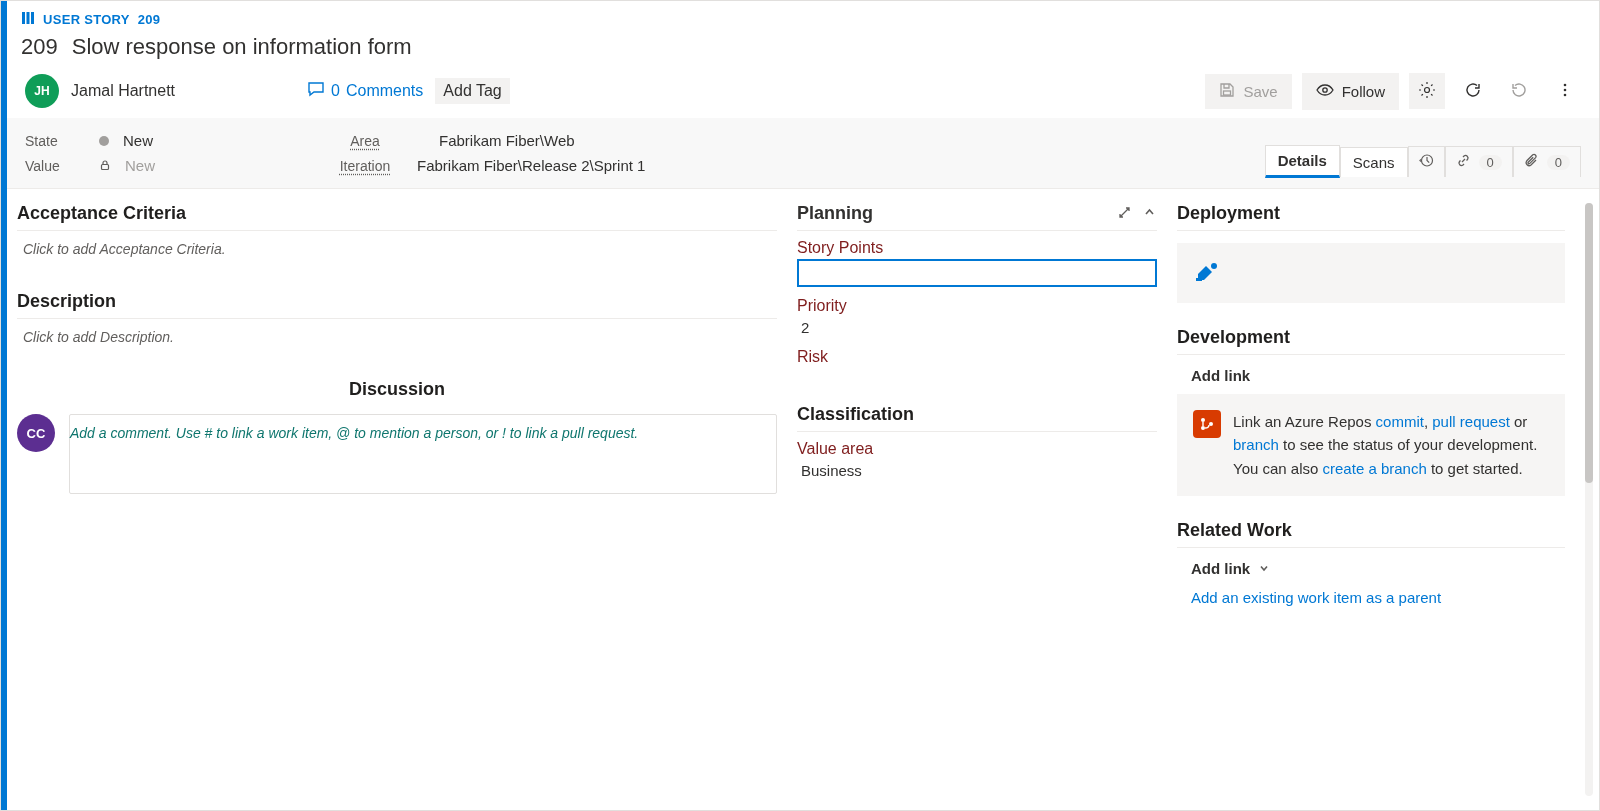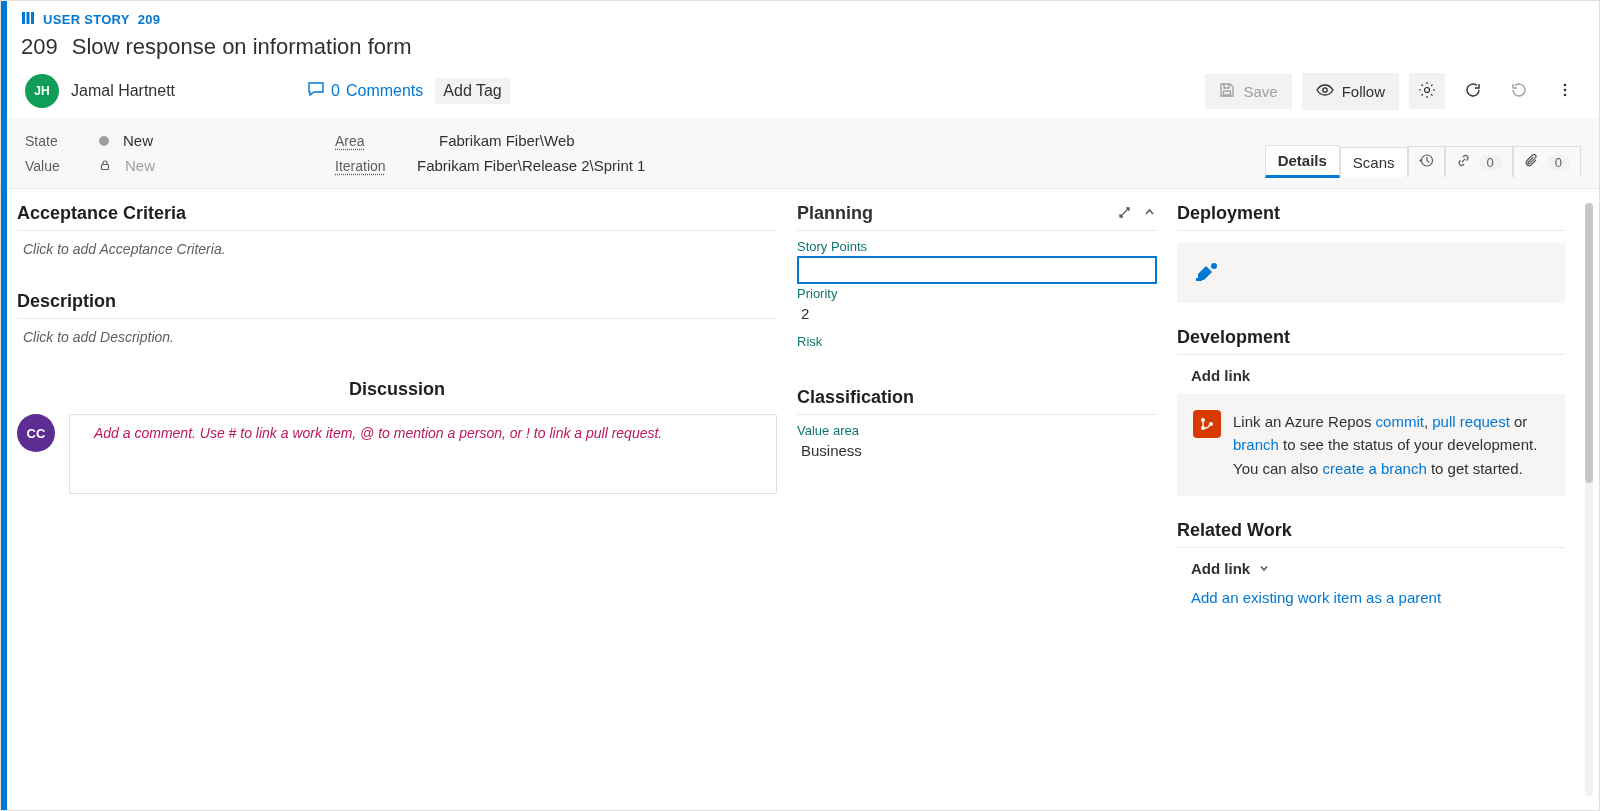--- a/index.html
+++ b/index.html
@@ -24,45 +24,45 @@
   .toolbar { position: absolute; right: 16px; display: flex; align-items: center; gap: 10px; }
   .btn { background: #f3f2f1; border: none; padding: 8px 14px; font-size: 15px; display: flex; align-items: center; gap: 8px; cursor: pointer; color: #323130; }
   .btn.disabled { color: #a19f9d; cursor: default; }
   .icon-btn { width: 36px; height: 36px; display: flex; align-items: center; justify-content: center; cursor: pointer; color: #605e5c; }
   .icon-btn.bg { background: #f3f2f1; }
 
   .fields-strip { background: #f8f8f8; border-bottom: 1px solid #edebe9; padding: 10px 18px 10px 18px; }
   .fields-inner { display: grid; grid-template-columns: 310px 1fr 320px; }
   .field-pair { display: flex; align-items: center; gap: 14px; padding: 4px 0; }
   .field-label { color: #605e5c; font-size: 14px; min-width: 60px; }
-  .field-label.u { text-decoration: underline dotted; text-underline-offset: 3px; }
+  .field-label.u { text-decoration: underline dotted; text-underline-offset: 3px; text-align: center; }
   .field-value { font-size: 15px; color: #323130; }
   .state-dot { width: 10px; height: 10px; border-radius: 50%; background: #a19f9d; display: inline-block; }
   .reason-val { color: #a19f9d; }
   .lock-icon { color: #605e5c; }
 
   .tabs { display: flex; align-items: center; gap: 0; justify-content: flex-end; }
   .tab { padding: 6px 12px; font-size: 15px; cursor: pointer; border: 1px solid #e1dfdd; border-bottom: none; background: #fff; color: #323130; position: relative; }
   .tab.active { border-bottom: 3px solid #0078d4; font-weight: 600; }
   .badge-box { border: 1px solid #e1dfdd; border-bottom: none; padding: 6px 10px; display: flex; align-items: center; gap: 8px; font-size: 14px; color: #605e5c; }
   .badge { background: #f3f2f1; border-radius: 9px; padding: 0 8px; font-size: 13px; }
 
   .body { flex: 1; display: grid; grid-template-columns: 760px 360px 1fr 8px; gap: 20px; padding: 14px 6px 14px 10px; overflow: hidden; }
   .col { display: flex; flex-direction: column; gap: 24px; }
   .section-title { font-size: 18px; font-weight: 600; color: #201f1e; border-bottom: 1px solid #edebe9; padding-bottom: 6px; }
   .section-title.noborder { border-bottom: none; text-align: center; }
   .placeholder { color: #605e5c; font-style: italic; padding: 10px 6px; }
   .planning-head { display: flex; justify-content: space-between; align-items: center; border-bottom: 1px solid #edebe9; padding-bottom: 6px; }
   .mini-icons { display: flex; gap: 10px; color: #605e5c; }
-  .lbl { font-size: 13px; color: #0f766e; padding: 2px 0; }
+  .lbl { font-size: 16px; color: #7f1d1d; padding: 2px 0; }
   .val { font-size: 15px; padding: 2px 4px 10px 4px; }
   .sp-input { width: 100%; border: 2px solid #0078d4; height: 28px; padding: 2px 6px; font-size: 14px; outline: none; }
 
   .avatar2 { width: 38px; height: 38px; border-radius: 50%; background: #5c2e91; color: #fff; display: flex; align-items: center; justify-content: center; font-size: 13px; font-weight: 600; flex-shrink: 0; }
-  .comment-box { flex: 1; border: 1px solid #e1dfdd; border-radius: 2px; min-height: 80px; padding: 10px 24px; color: #be185d; font-style: italic; }
+  .comment-box { flex: 1; border: 1px solid #e1dfdd; border-radius: 2px; min-height: 80px; padding: 10px 0; color: #0f766e; font-style: italic; }
 
   .info-card { background: #f6f5f4; padding: 16px 16px; display: flex; gap: 12px; font-size: 15px; line-height: 1.55; }
   .info-icon { width: 28px; height: 28px; flex-shrink: 0; display:flex; align-items:center; justify-content:center; }
   .link { color: #0078d4; cursor: pointer; }
   .sub-head { font-size: 15px; font-weight: 600; padding: 4px 14px; }
   .sub-link { font-size: 15px; color: #0078d4; padding: 8px 14px; cursor: pointer; display: block; }
   .add-link-row { display:flex; align-items:center; gap:8px; padding: 4px 14px; font-size:15px; cursor:pointer; }
   .chev { color:#605e5c; }
 
   .scrollbar { width: 8px; background: #f3f2f1; border-radius: 4px; position: relative; }
@@ -254,21 +254,21 @@
                     <path d="M3 12L12 3M9 3h3v3M6 12H3V9"></path>
                   </svg></span>
               <span><svg width="15" height="15" viewBox="0 0 15 15" stroke="#605e5c" stroke-width="1.6" fill="none">
                     <path d="M4 9l3.5-4L11 9"></path>
                   </svg></span>
             </div>
           </div>
           <div style="padding-top:6px">
             <div class="lbl">Story Points</div>
             <input class="sp-input" style="">
-            <div class="lbl" style="">Priority</div>
+            <div class="lbl" style="margin-top:8px">Priority</div>
             <div class="val">2</div>
             <div class="lbl">Risk</div>
             <div class="val"></div>
           </div>
         </div>
         <div>
           <div class="section-title">Classification</div>
           <div class="lbl" style="margin-top:6px">Value area</div>
           <div class="val">Business</div>
         </div>

